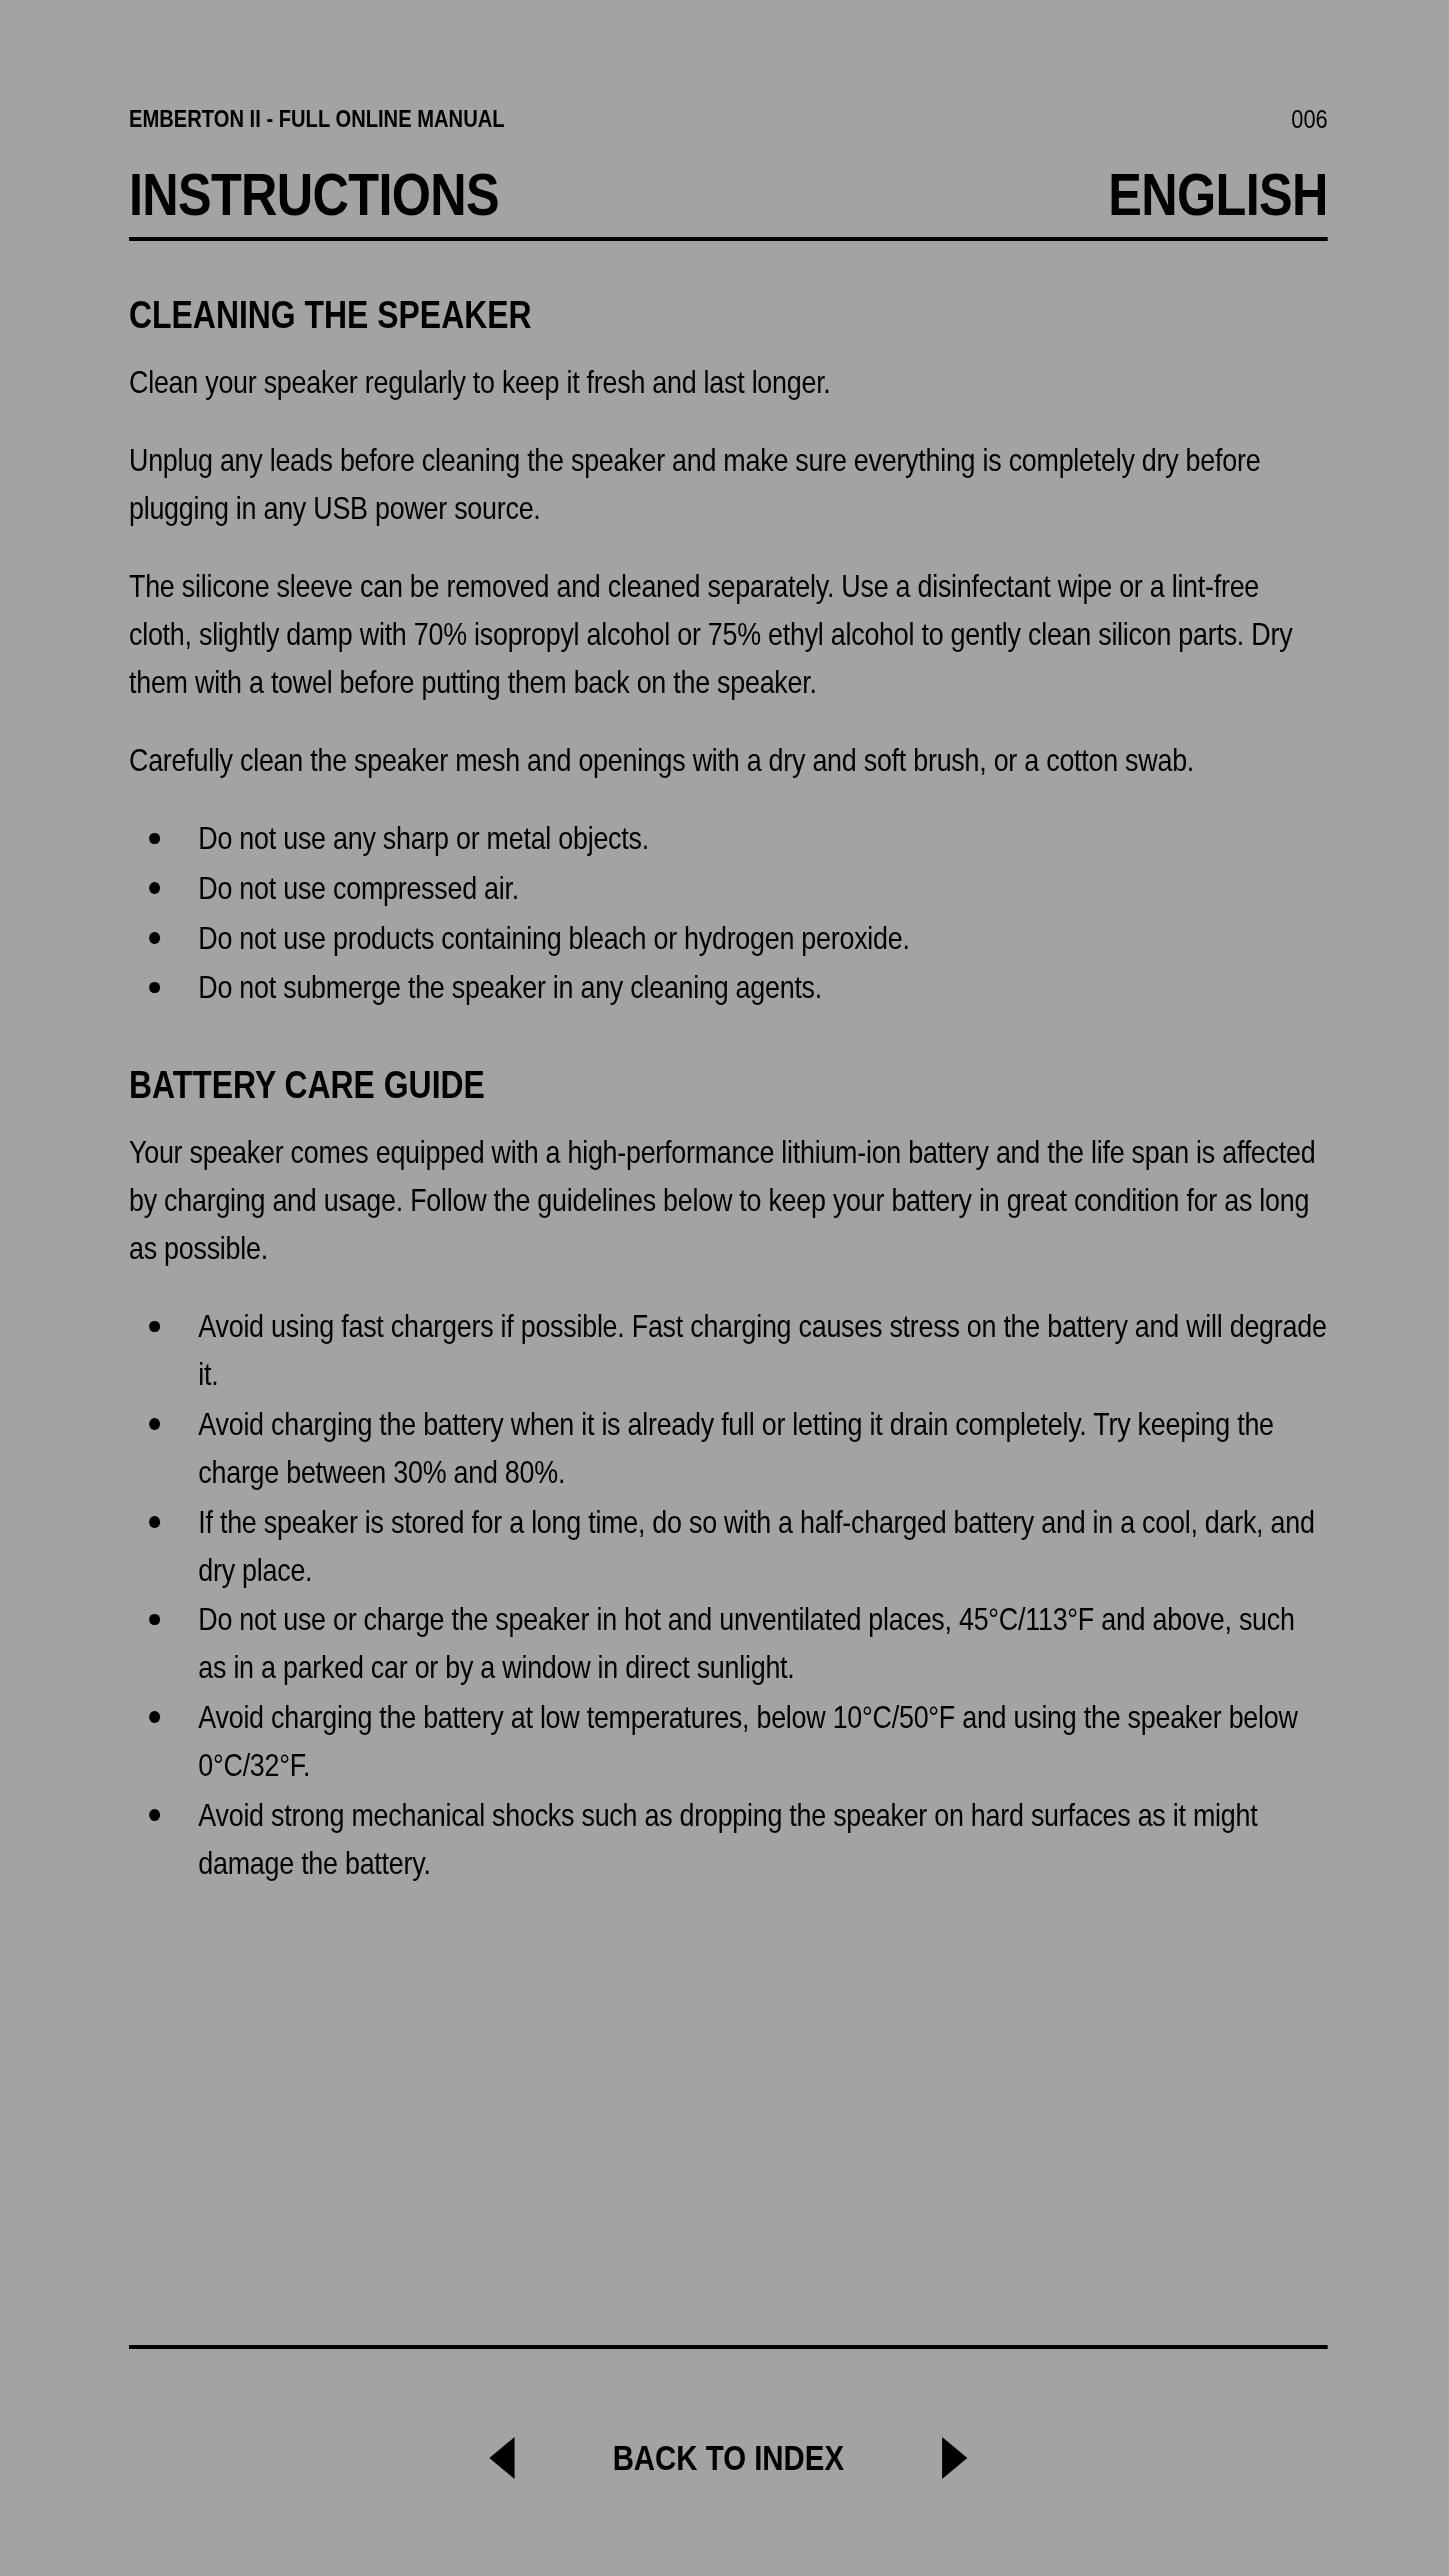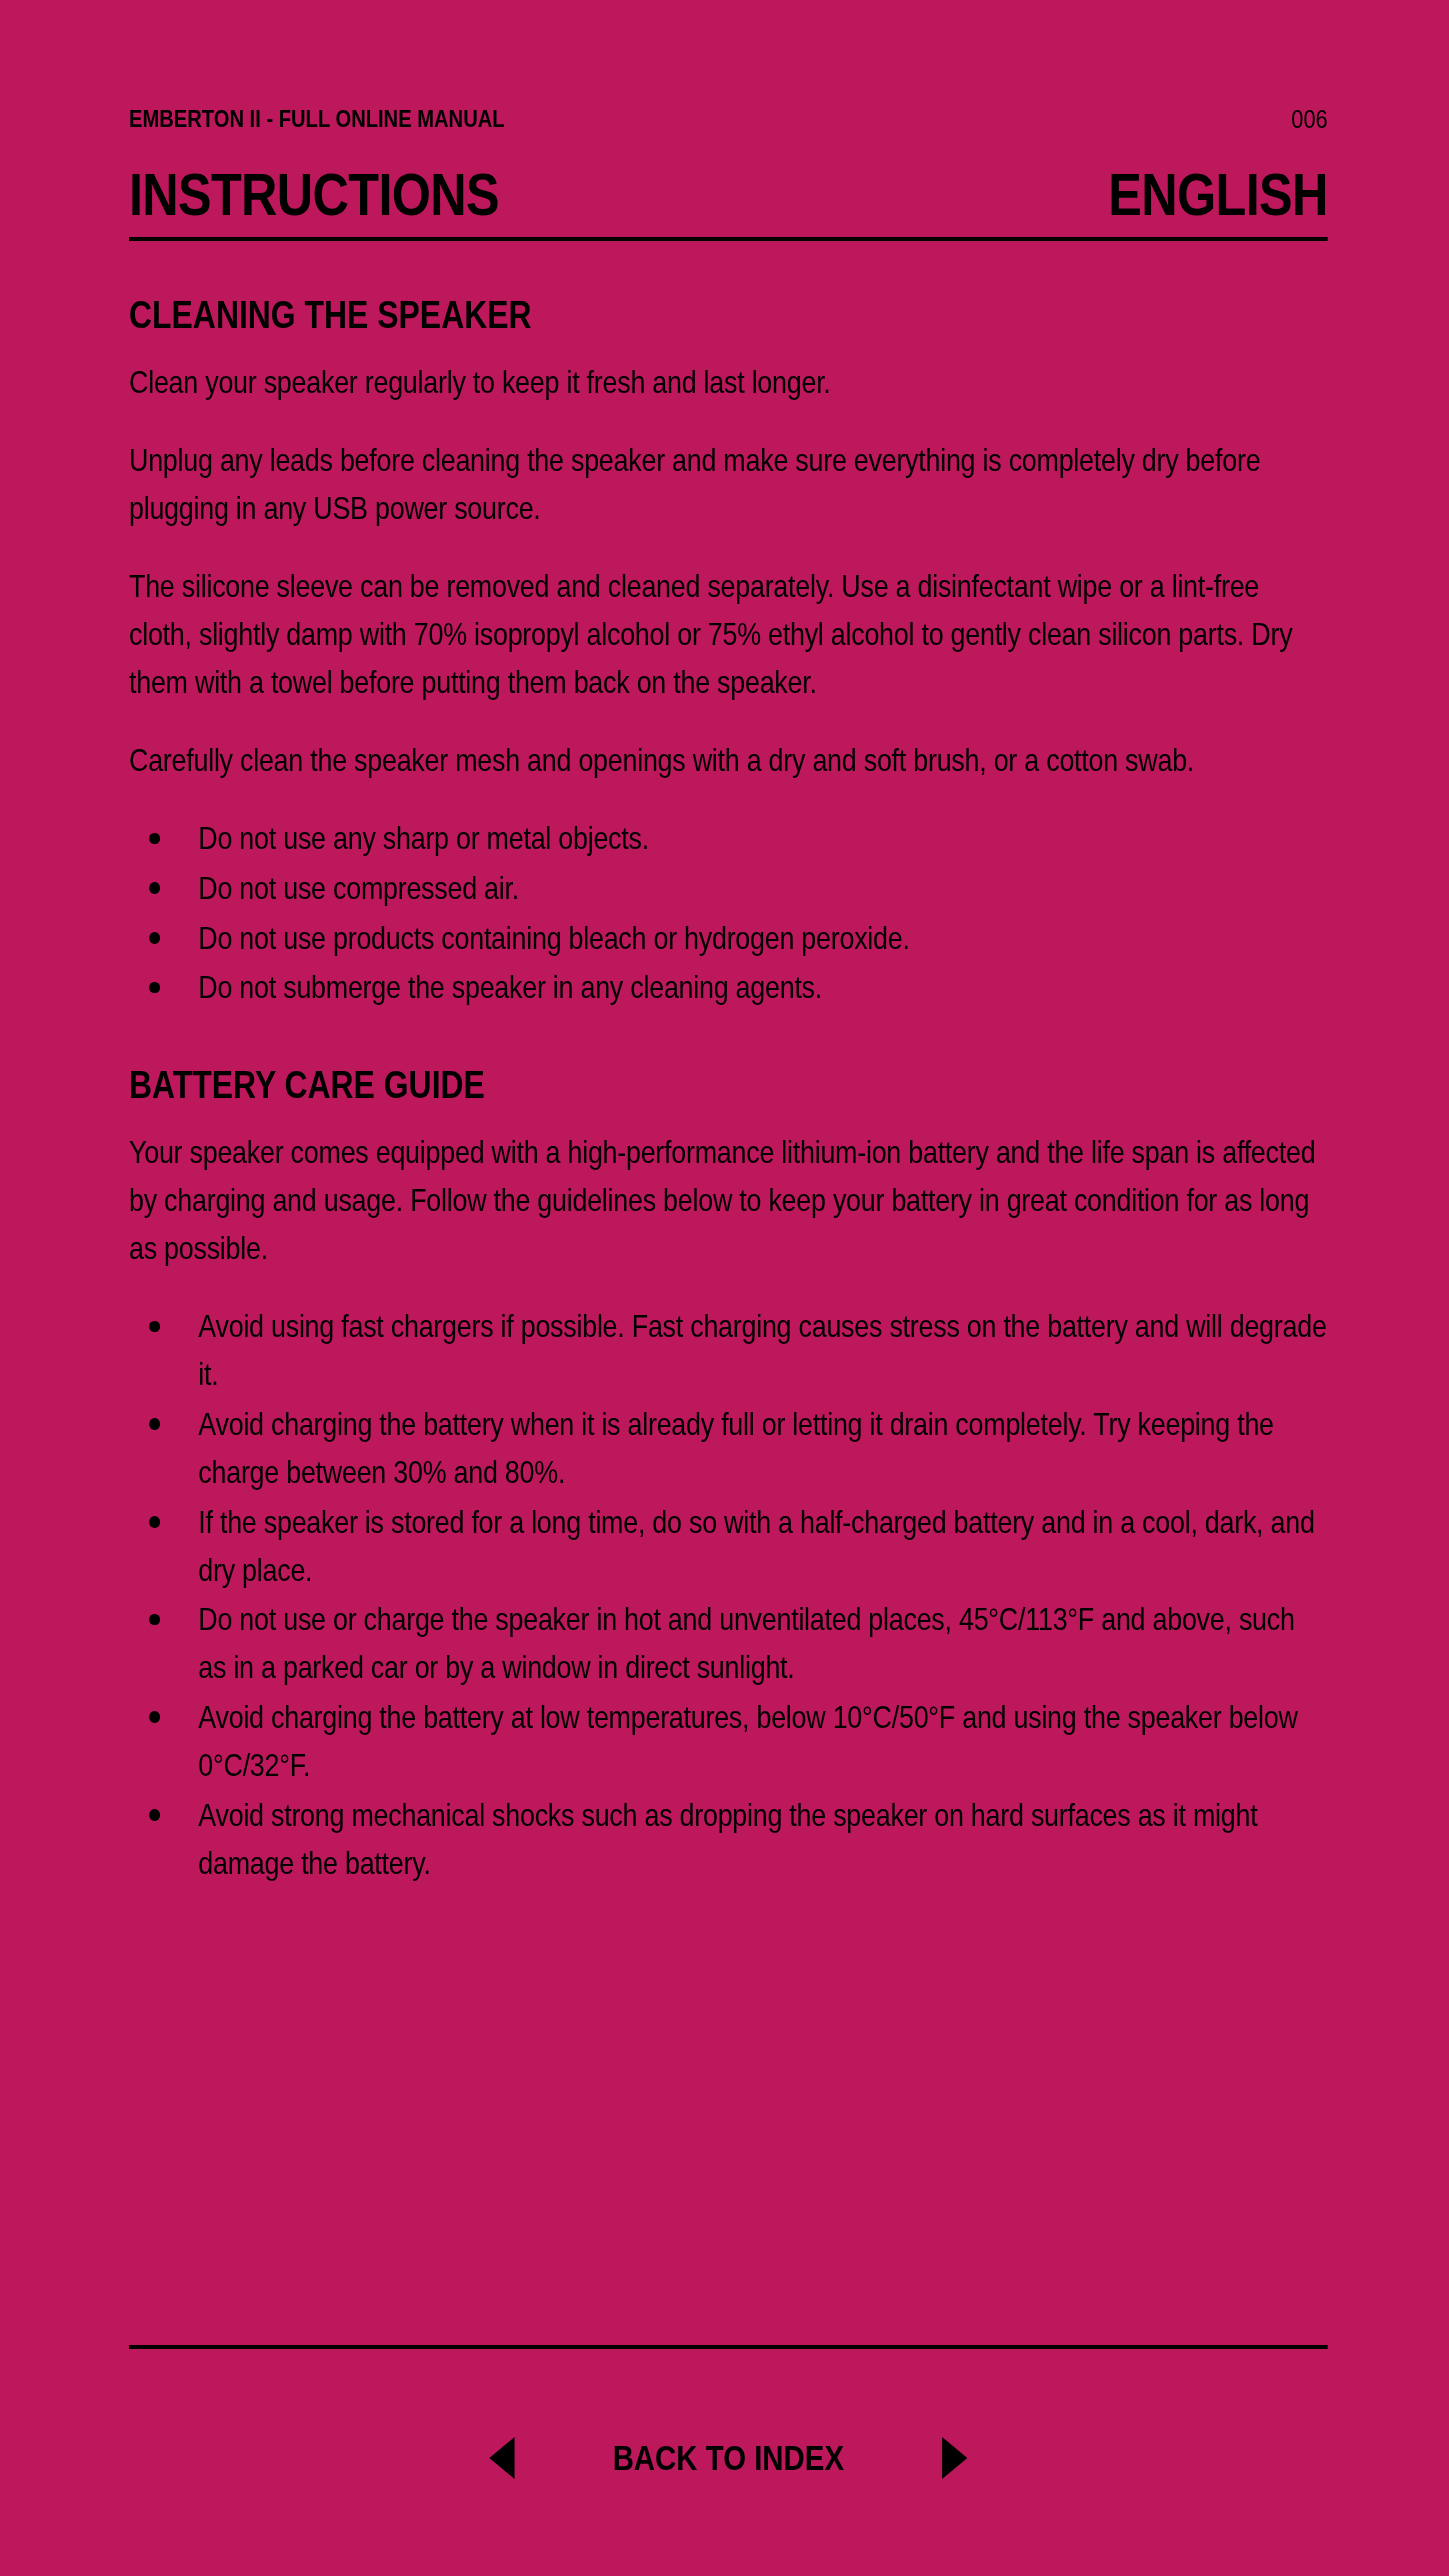--- a/index.html
+++ b/index.html
@@ -1,19 +1,19 @@
 <!DOCTYPE html>
 <html style="font-size:13.4px"><head>
 <meta charset="utf-8">
 <style>
   html,body{margin:0;padding:0;background:#e8e8e8;}
   .page{
     position:relative;
     width:1449px;height:2576px;
-    background:#be185d;
+    background:#a3a3a3;
     overflow:hidden;
     font-family:"Liberation Sans","DejaVu Sans",sans-serif;
     color:#000000;
   }
   .content{position:relative;width:100%;height:100%;}
   
   .squeeze{
     position:absolute;left:129px;top:0;
     width:1427px;
     transform:scaleX(0.84);

